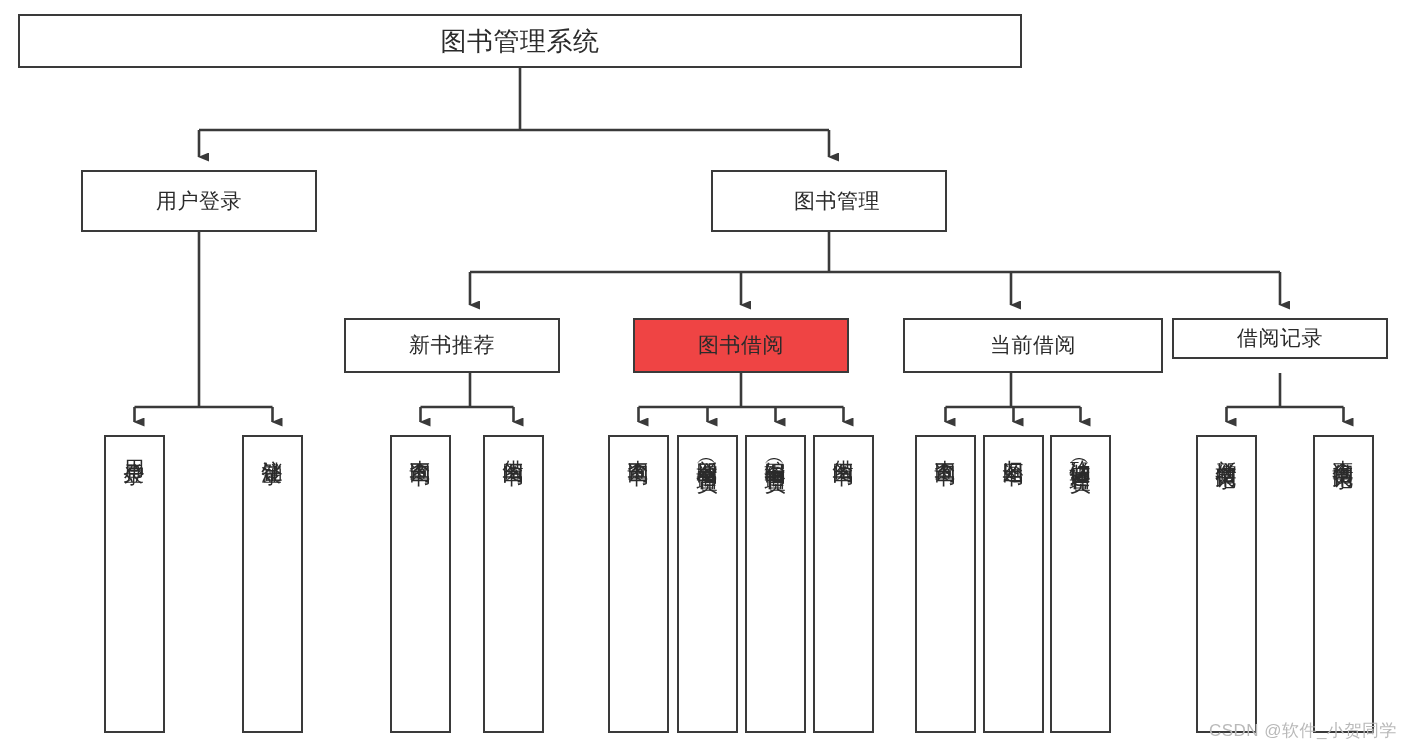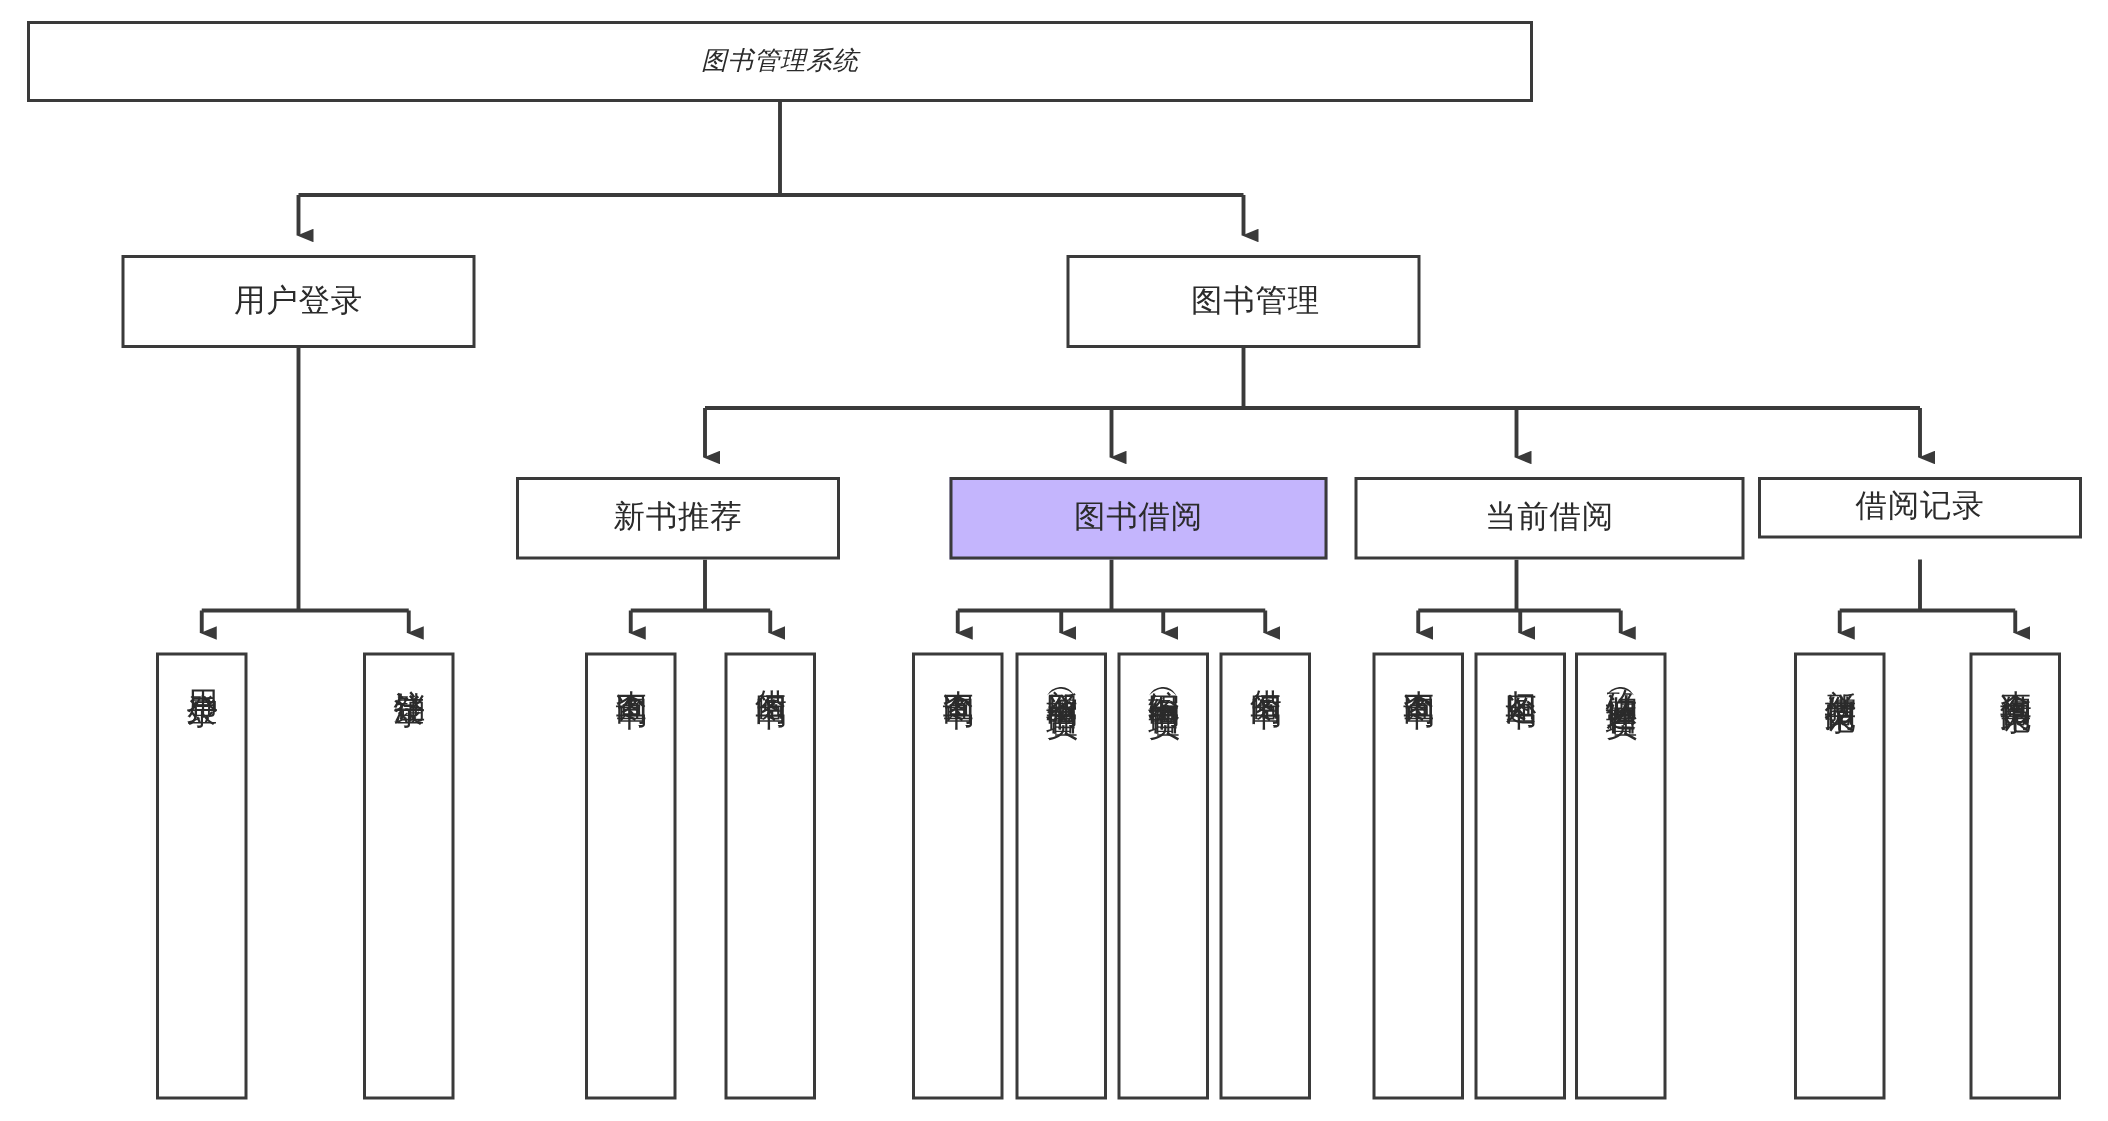--- a/index.html
+++ b/index.html
@@ -39,22 +39,21 @@
     display: block;
     text-align: center;
     line-height: 1.18;
     letter-spacing: 0.5px;
     white-space: nowrap;
   }
   .node-horizontal .node-label {
     font-size: 21px;
   }
   .node-root .node-label {
-    font-size: 17px;
-    font-style: italic;
+    font-size: 26px;
   }
   .node-vertical {
     align-items: flex-start;
     padding-top: 6px;
   }
   .node-vertical .node-label {
     writing-mode: vertical-rl;
     text-orientation: upright;
     font-size: 21px;
     line-height: 1.0;
@@ -126,21 +125,21 @@
       </div>
       <div class="node-box node-horizontal" style="left: 81px; top: 170px; width: 236px; height: 62px; border-color: rgb(58, 58, 58); background: rgb(255, 255, 255); color: rgb(43, 43, 43);">
         <span class="node-label">用户登录</span>
       </div>
       <div class="node-box node-horizontal" style="left: 711px; top: 170px; width: 236px; height: 62px; border-color: rgb(58, 58, 58); background: rgb(255, 255, 255); color: rgb(43, 43, 43); padding-left: 16px;">
         <span class="node-label">图书管理</span>
       </div>
       <div class="node-box node-horizontal" style="left: 344px; top: 318px; width: 216px; height: 55px; border-color: rgb(58, 58, 58); background: rgb(255, 255, 255); color: rgb(43, 43, 43);">
         <span class="node-label">新书推荐</span>
       </div>
-      <div class="node-box node-horizontal" style="left: 633px; top: 318px; width: 252px; height: 55px; border-color: rgb(58, 58, 58); background: #c4b5fd; color: rgb(43, 43, 43);">
+      <div class="node-box node-horizontal" style="left: 633px; top: 318px; width: 216px; height: 55px; border-color: rgb(58, 58, 58); background: #ef4444; color: rgb(43, 43, 43);">
         <span class="node-label">图书借阅</span>
       </div>
       <div class="node-box node-horizontal" style="left: 903px; top: 318px; width: 260px; height: 55px; border-color: rgb(58, 58, 58); background: rgb(255, 255, 255); color: rgb(43, 43, 43);">
         <span class="node-label">当前借阅</span>
       </div>
       <div class="node-box node-horizontal" style="left: 1172px; top: 318px; width: 216px; height: 41px; border-color: rgb(58, 58, 58); background: rgb(255, 255, 255); color: rgb(43, 43, 43);">
         <span class="node-label">借阅记录</span>
       </div>
       <div class="node-box node-vertical" style="left: 104px; top: 435px; width: 61px; height: 298px; border-color: rgb(58, 58, 58); background: rgb(255, 255, 255); color: rgb(43, 43, 43);">
         <span class="node-label">用户登录</span>
@@ -176,14 +175,15 @@
         <span class="node-label">确认归还（管理员）</span>
       </div>
       <div class="node-box node-vertical" style="left: 1196px; top: 435px; width: 61px; height: 298px; border-color: rgb(58, 58, 58); background: rgb(255, 255, 255); color: rgb(43, 43, 43);">
         <span class="node-label">新增借阅记录</span>
       </div>
       <div class="node-box node-vertical" style="left: 1313px; top: 435px; width: 61px; height: 298px; border-color: rgb(58, 58, 58); background: rgb(255, 255, 255); color: rgb(43, 43, 43);">
         <span class="node-label">查询借阅记录</span>
       </div>
     </div>
 
+  <div id="watermark">CSDN @软件_小贺同学</div>
 
 </div>
 
 </body></html>

